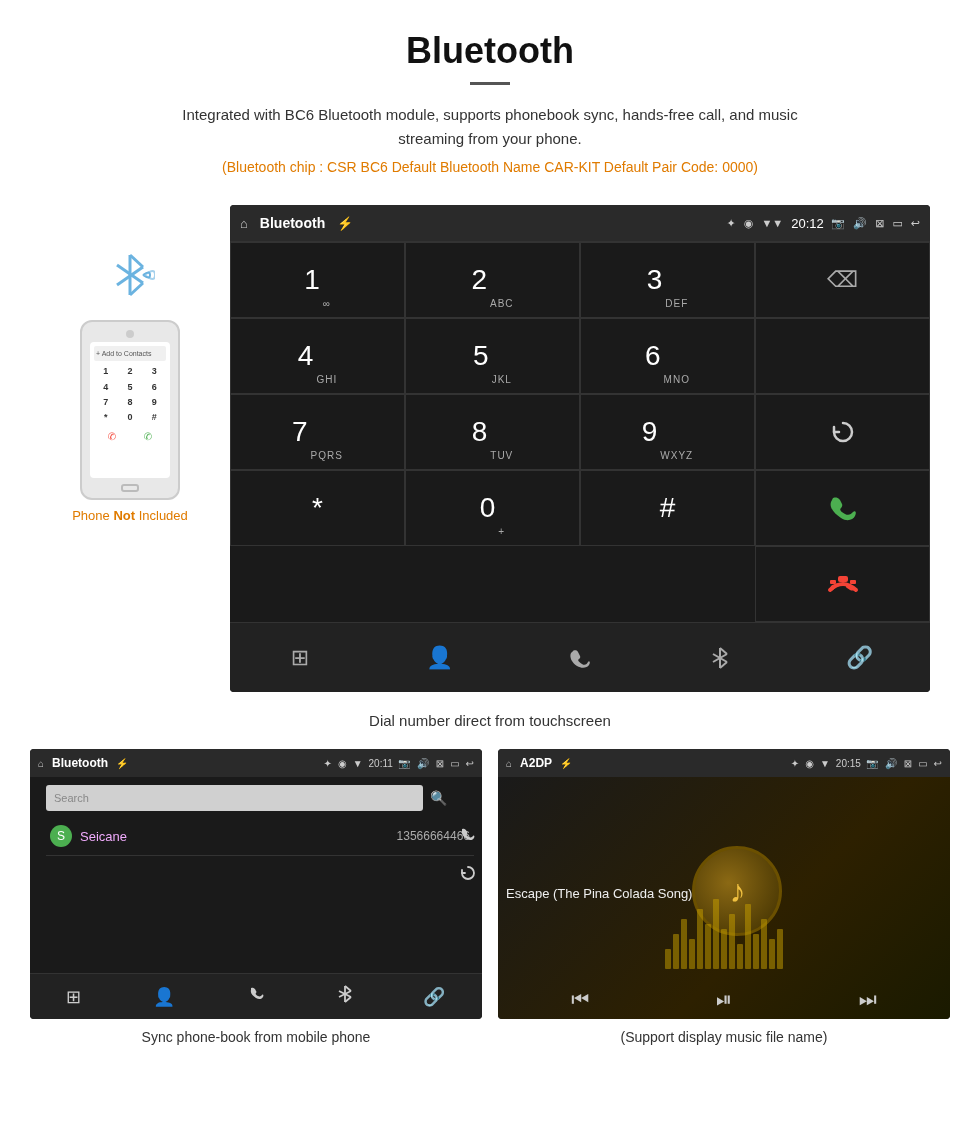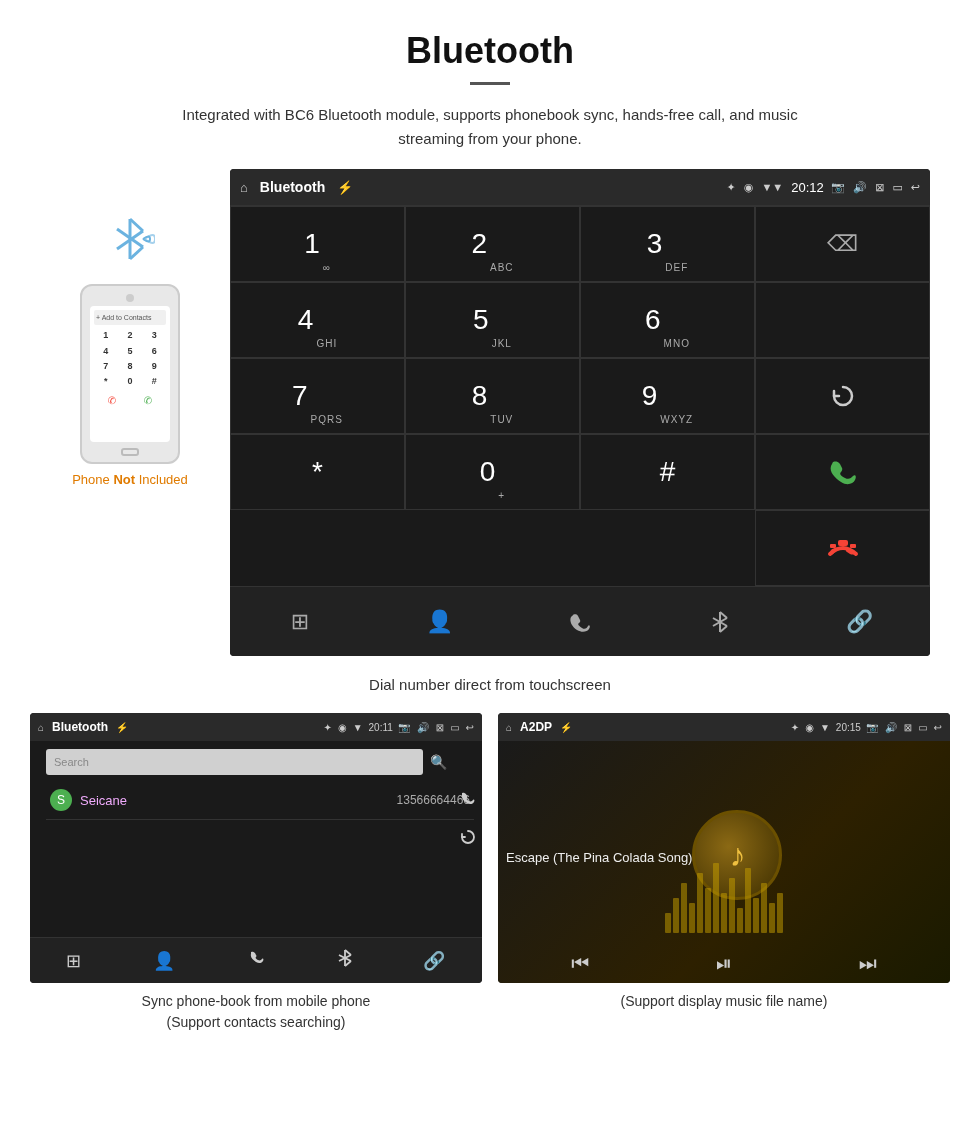--- a/index.html
+++ b/index.html
@@ -397,20 +397,21 @@
       height: calc(100% - 28px);
     }
   </style>
 </head>
 <body>
 
 <div class="page-header">
   <h1 class="page-title">Bluetooth</h1>
   <div class="title-underline"></div>
   <p class="description">Integrated with BC6 Bluetooth module, supports phonebook sync, hands-free call, and music streaming from your phone.</p>
+  <p class="specs">(Bluetooth chip : CSR BC6    Default Bluetooth Name CAR-KIT    Default Pair Code: 0000)</p>
 </div>
 
 <div class="dial-section">
 
   <div class="phone-mockup">
 
     <span class="bt-wave">
       <svg width="50" height="60" viewBox="0 0 50 60">
 
         <line x1="25" y1="10" x2="25" y2="50" stroke="#6bb3e0" stroke-width="3"></line>
@@ -644,21 +645,20 @@
               <line x1="7" y1="18" x2="13" y2="13" stroke="#ccc" stroke-width="1.8"></line>
               <line x1="13" y1="13" x2="1" y2="7" stroke="#ccc" stroke-width="1.8"></line>
             </svg>
           </span>
           <span class="pb-bottom-icon">🔗</span>
         </div>
       </div>
     </div>
     <div class="screen-caption">
       <div>Sync phone-book from mobile phone</div>
-      <div>(Support contacts searching)</div>
     </div>
   </div>
 
   <div class="screen-card">
     <div class="screen-frame">
       <div class="mini-topbar">
         <div style="display:flex;align-items:center;gap:8px;">
           <span>⌂</span>
           <span class="title">A2DP</span>
           <span>⚡</span>

